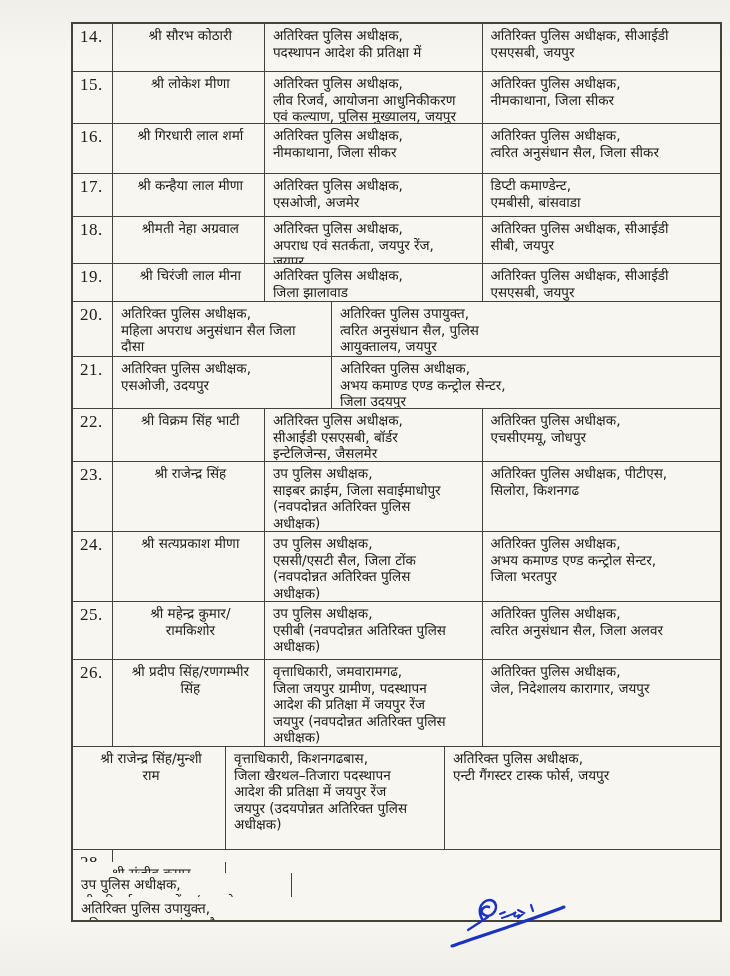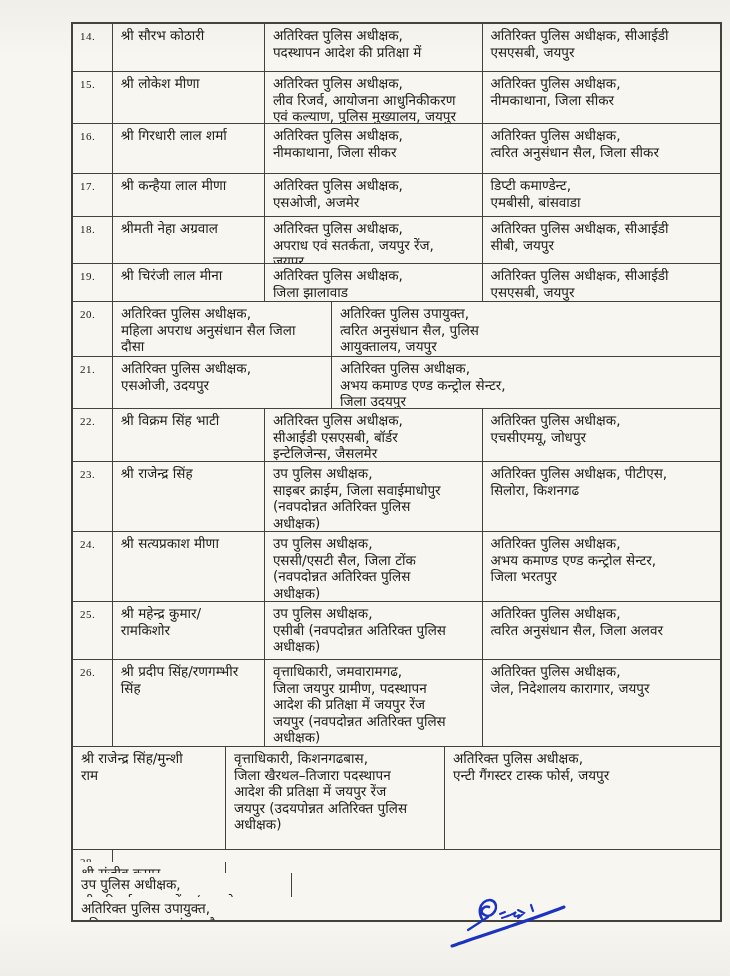--- a/index.html
+++ b/index.html
@@ -40,26 +40,26 @@
     padding:3px 4px 2px 8px;
     font-size:13.5px;
     line-height:16.5px;
     white-space:pre-line;
     overflow:hidden;
   }
   .c:last-child{border-right:none;}
   .sn{
     width:40px;
     font-family:"Liberation Serif",serif;
-    font-size:11px;
+    font-size:17px;
     line-height:19px;
     padding-left:7px;
     letter-spacing:0.5px;
   }
-  .name{width:153px;}
+  .name{width:153px;text-align:center;}
   .from{width:219px;}
   .to{width:239px;}
   .signature{
     position:absolute;left:438px;top:894px;width:150px;height:64px;
   }
 </style>
 </head>
 <body>
 
 <div class="scan-shade"></div>

